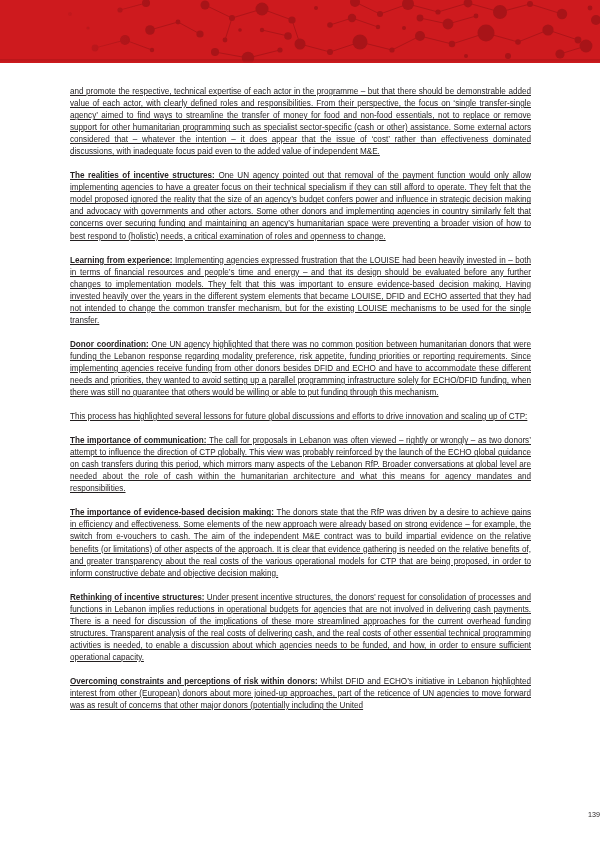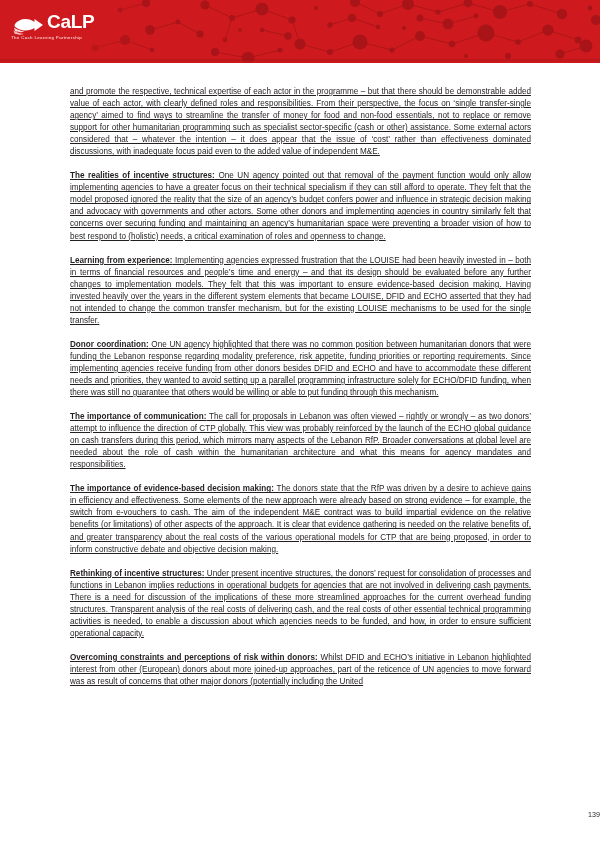--- a/index.html
+++ b/index.html
@@ -200,49 +200,40 @@
       <circle cx="596" cy="20" r="5"></circle>
         <circle cx="590" cy="8" r="2.4"></circle>
       <circle cx="404" cy="28" r="2"></circle>
         <circle cx="240" cy="30" r="1.8"></circle>
     </g>
   </svg>
 
   <div class="header-fade-left"></div>
   <div class="header-bottom-rule"></div>
 
-  <div class="logo">
-    <svg class="logo-mark" viewBox="0 0 64 44" aria-hidden="true">
-      <path fill="#ffffff" d="M6,18 C10,12 18,8 27,8 C34,8 40,10 45,14 L45,8 L62,20 L45,32 L45,26
-                              C40,29 34,31 27,31 C18,31 9,27 5,22 Z"></path>
-      <path fill="#ffffff" d="M4,25 C10,29 17,32 25,33 C20,35 12,35 6,32 Z" opacity="0.85"></path>
-      <path fill="#ffffff" d="M3,31 C9,35 16,37 24,38 C18,40 10,40 5,37 Z" opacity="0.7"></path>
-    </svg>
-    <div class="logo-text-wrap">
-      <span class="logo-word">CaLP</span>
-      <span class="logo-tagline">The Cash Learning Partnership</span>
-    </div>
-  </div>
 
 </div>
 
 <div class="page-body">
   <p class="para">
     <span class="lead"></span><span>and promote the respective, technical expertise of each actor in the programme – but that there should be demonstrable added value of each actor, with clearly defined roles and responsibilities. From their perspective, the focus on ‘single transfer-single agency’ aimed to find ways to streamline the transfer of money for food and non-food essentials, not to replace or remove support for other humanitarian programming such as specialist sector-specific (cash or other) assistance. Some external actors considered that – whatever the intention – it does appear that the issue of ‘cost’ rather than effectiveness dominated discussions, with inadequate focus paid even to the added value of independent M&amp;E.</span>
   </p>
   <p class="para">
     <span class="lead">The realities of incentive structures:</span><span> One UN agency pointed out that removal of the payment function would only allow implementing agencies to have a greater focus on their technical specialism if they can still afford to operate. They felt that the model proposed ignored the reality that the size of an agency’s budget confers power and influence in strategic decision making and advocacy with governments and other actors. Some other donors and implementing agencies in country similarly felt that concerns over securing funding and maintaining an agency’s humanitarian space were preventing a broader vision of how to best respond to (holistic) needs, a critical examination of roles and openness to change.</span>
   </p>
   <p class="para">
     <span class="lead">Learning from experience:</span><span> Implementing agencies expressed frustration that the LOUISE had been heavily invested in – both in terms of financial resources and people’s time and energy – and that its design should be evaluated before any further changes to implementation models. They felt that this was important to ensure evidence-based decision making. Having invested heavily over the years in the different system elements that became LOUISE, DFID and ECHO asserted that they had not intended to change the common transfer mechanism, but for the existing LOUISE mechanisms to be used for the single transfer.</span>
   </p>
   <p class="para">
     <span class="lead">Donor coordination:</span><span> One UN agency highlighted that there was no common position between humanitarian donors that were funding the Lebanon response regarding modality preference, risk appetite, funding priorities or reporting requirements. Since implementing agencies receive funding from other donors besides DFID and ECHO and have to accommodate these different needs and priorities, they wanted to avoid setting up a parallel programming infrastructure solely for ECHO/DFID funding, when there was still no guarantee that others would be willing or able to put funding through this mechanism.</span>
   </p>
   <p class="para">
+    <span class="lead"></span><span>This process has highlighted several lessons for future global discussions and efforts to drive innovation and scaling up of CTP:</span>
+  </p>
+  <p class="para">
     <span class="lead">The importance of communication:</span><span> The call for proposals in Lebanon was often viewed – rightly or wrongly – as two donors’ attempt to influence the direction of CTP globally. This view was probably reinforced by the launch of the ECHO global guidance on cash transfers during this period, which mirrors many aspects of the Lebanon RfP. Broader conversations at global level are needed about the role of cash within the humanitarian architecture and what this means for agency mandates and responsibilities.</span>
   </p>
   <p class="para">
     <span class="lead">The importance of evidence-based decision making:</span><span> The donors state that the RfP was driven by a desire to achieve gains in efficiency and effectiveness. Some elements of the new approach were already based on strong evidence – for example, the switch from e-vouchers to cash. The aim of the independent M&amp;E contract was to build impartial evidence on the relative benefits (or limitations) of other aspects of the approach. It is clear that evidence gathering is needed on the relative benefits of, and greater transparency about the real costs of the various operational models for CTP that are being proposed, in order to inform constructive debate and objective decision making.</span>
   </p>
   <p class="para">
     <span class="lead">Rethinking of incentive structures:</span><span> Under present incentive structures, the donors’ request for consolidation of processes and functions in Lebanon implies reductions in operational budgets for agencies that are not involved in delivering cash payments. There is a need for discussion of the implications of these more streamlined approaches for the current overhead funding structures. Transparent analysis of the real costs of delivering cash, and the real costs of other essential technical programming activities is needed, to enable a discussion about which agencies needs to be funded, and how, in order to ensure sufficient operational capacity.</span>
   </p>
   <p class="para">
     <span class="lead">Overcoming constraints and perceptions of risk within donors:</span><span> Whilst DFID and ECHO’s initiative in Lebanon highlighted interest from other (European) donors about more joined-up approaches, part of the reticence of UN agencies to move forward was as result of concerns that other major donors (potentially including the United</span>

